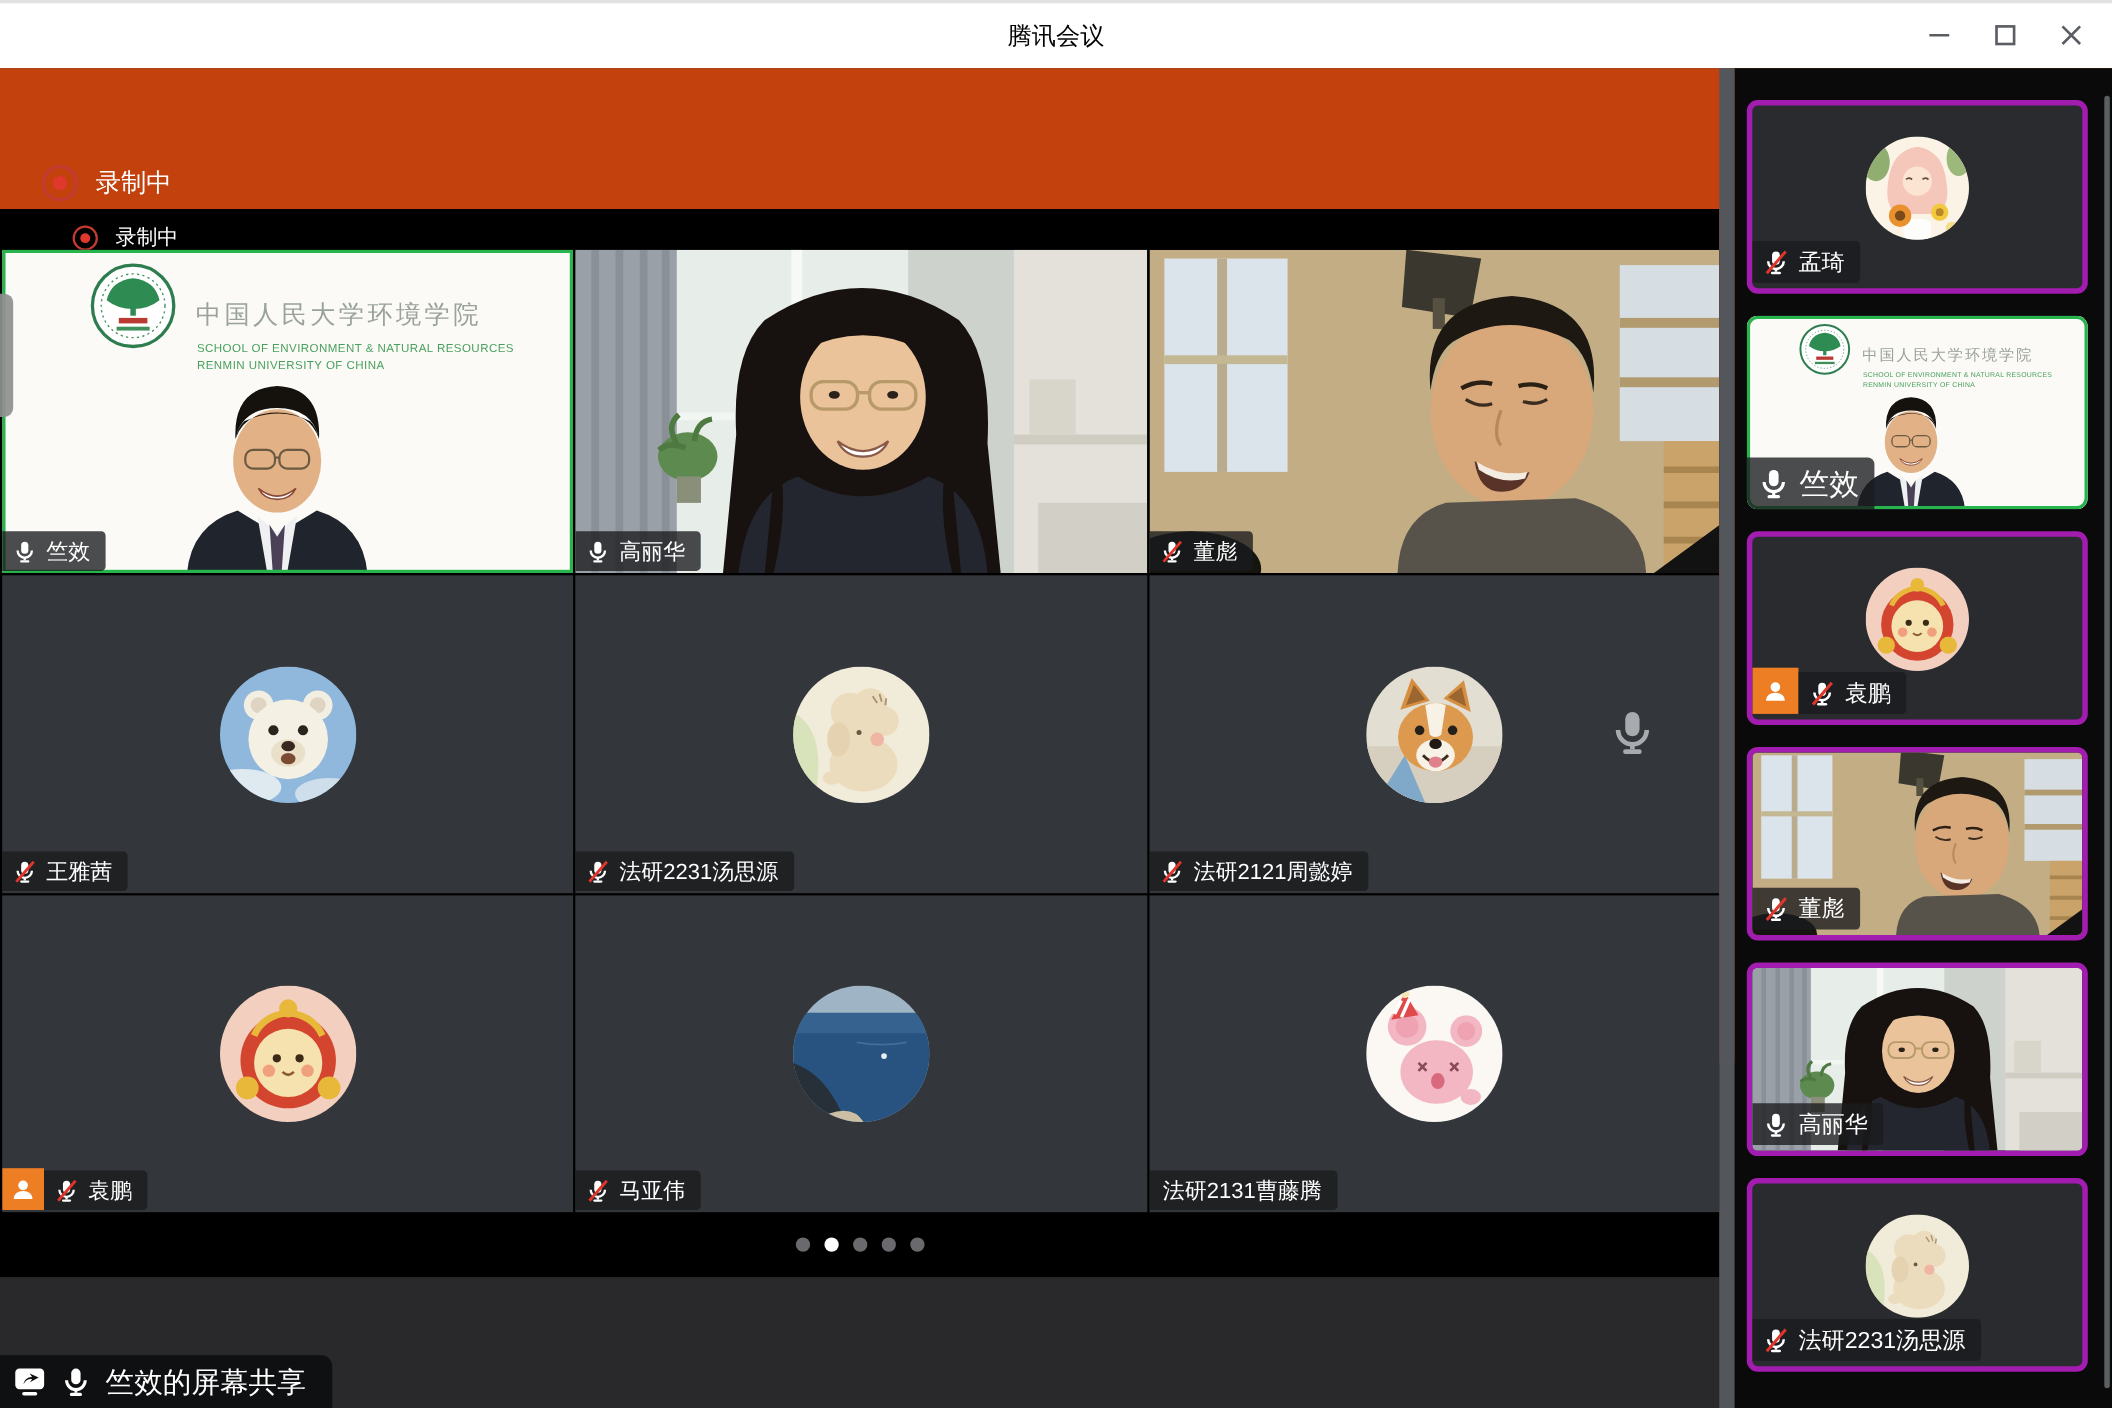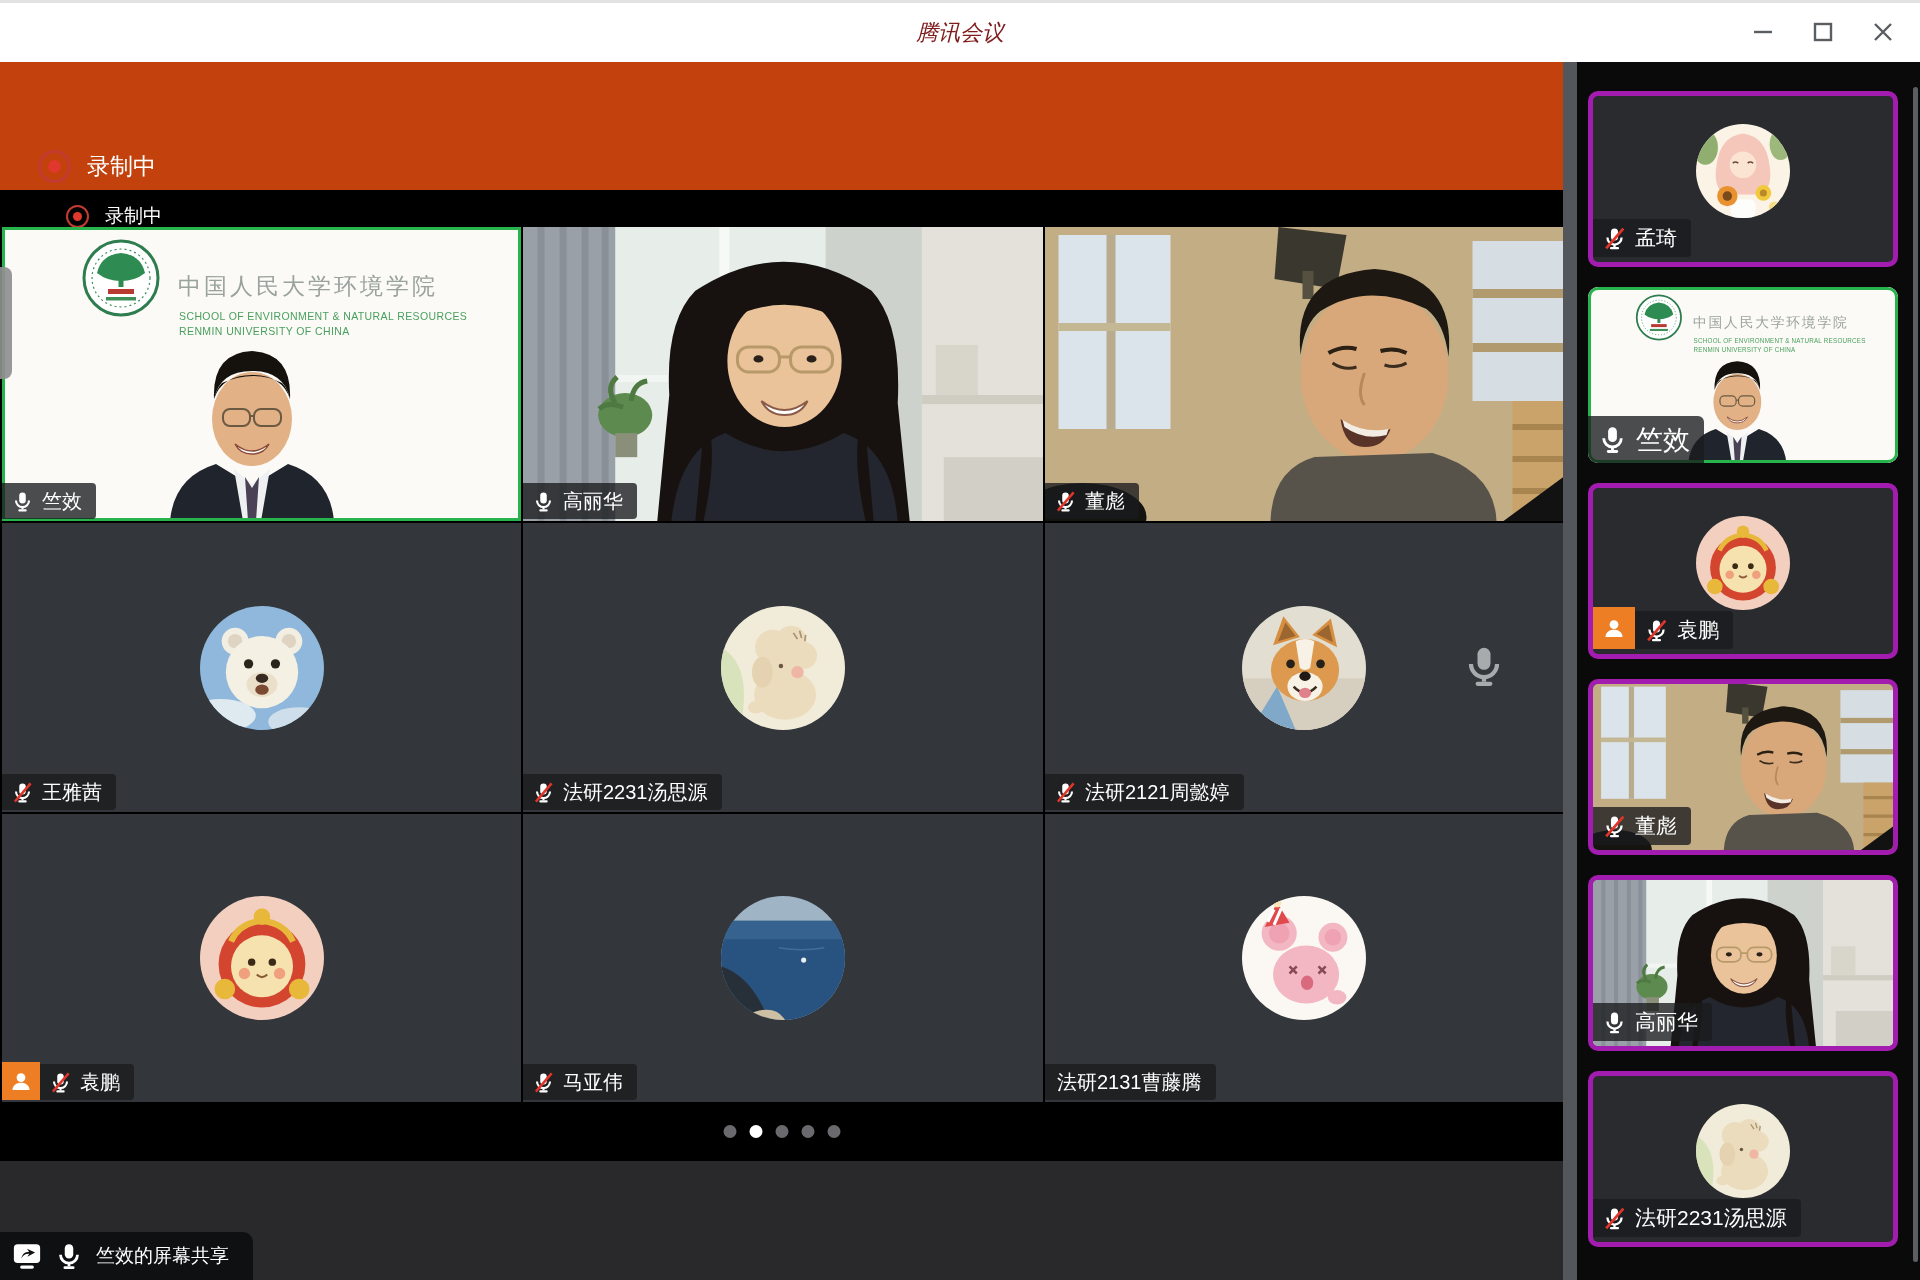--- a/index.html
+++ b/index.html
@@ -2,21 +2,21 @@
 <html><head>
 <meta charset="utf-8">
 <style>
   html,body{margin:0;padding:0;}
   body{width:1920px;height:1280px;position:relative;overflow:hidden;
        font-family:"Liberation Sans","DejaVu Sans",sans-serif;background:#29292b;}
   
   .titlebar{position:absolute;left:0;top:0;width:1920px;height:62px;background:#ffffff;
             border-top:3px solid #e2e2e2;box-sizing:border-box;}
   .titlebar .title{position:absolute;left:0;right:0;top:0;height:62px;line-height:60px;
-            text-align:center;font-size:22px;color:#7f1d1d;font-style:italic;}
+            text-align:center;font-size:22px;color:#000000;}
   .win-controls{position:absolute;right:14px;top:6px;display:flex;gap:14px;}
   .win-btn{width:46px;height:46px;display:flex;align-items:center;justify-content:center;
            background:transparent;border:none;cursor:pointer;}
   
   .content{position:absolute;left:0;top:62px;width:1920px;height:904px;background:#c2410c;}
   .main{position:absolute;left:0;top:0;width:1563px;height:1218px;}
   .rec-row{display:flex;align-items:center;gap:16px;position:absolute;}
   .rec1{left:38px;top:88px;}
   .rec-dot{width:27px;height:27px;border:3px solid #c43b31;border-radius:50%;
            display:flex;align-items:center;justify-content:center;}
@@ -54,21 +54,21 @@
   .tile-mic{position:absolute;right:56px;top:50%;transform:translateY(-50%);z-index:2;}
   .tile-mic svg{width:46px;height:46px;}
   
   .dots{position:absolute;left:50%;transform:translateX(-50%);top:935px;display:flex;gap:13px;}
   .dot{width:13px;height:13px;border-radius:50%;background:#6a6a6e;cursor:pointer;}
   .dot.active{background:#ffffff;}
   
   .banner{position:absolute;left:0;bottom:0;height:48px;background:#0f1012;z-index:5;
           border-radius:0 10px 0 0;display:flex;align-items:center;gap:12px;padding:0 24px 0 12px;}
   .banner svg{width:30px;height:30px;}
-  .banner .txt{color:#fff;font-size:19px;font-weight:500;white-space:nowrap;}
+  .banner .txt{color:#fff;font-size:26px;font-weight:500;white-space:nowrap;}
   
   .left-tab{position:absolute;left:0;top:205px;width:12px;height:112px;background:#8f8f8f;
           border-radius:0 8px 8px 0;opacity:.92;cursor:pointer;}
   
   .divider{position:absolute;left:1563px;top:0;width:14px;height:1218px;background:#53565a;}
   .sidebar{position:absolute;left:1577px;top:0;width:343px;height:1218px;background:#0a0a0b;}
   .side-tile{position:absolute;left:11px;width:310px;height:176px;border-radius:10px;
           border:5px solid #a21caf;background:#292b2e;overflow:hidden;box-sizing:border-box;cursor:pointer;}
   .side-tile.active{border:none;}
   .side-tile.active::after{border-radius:10px;}

